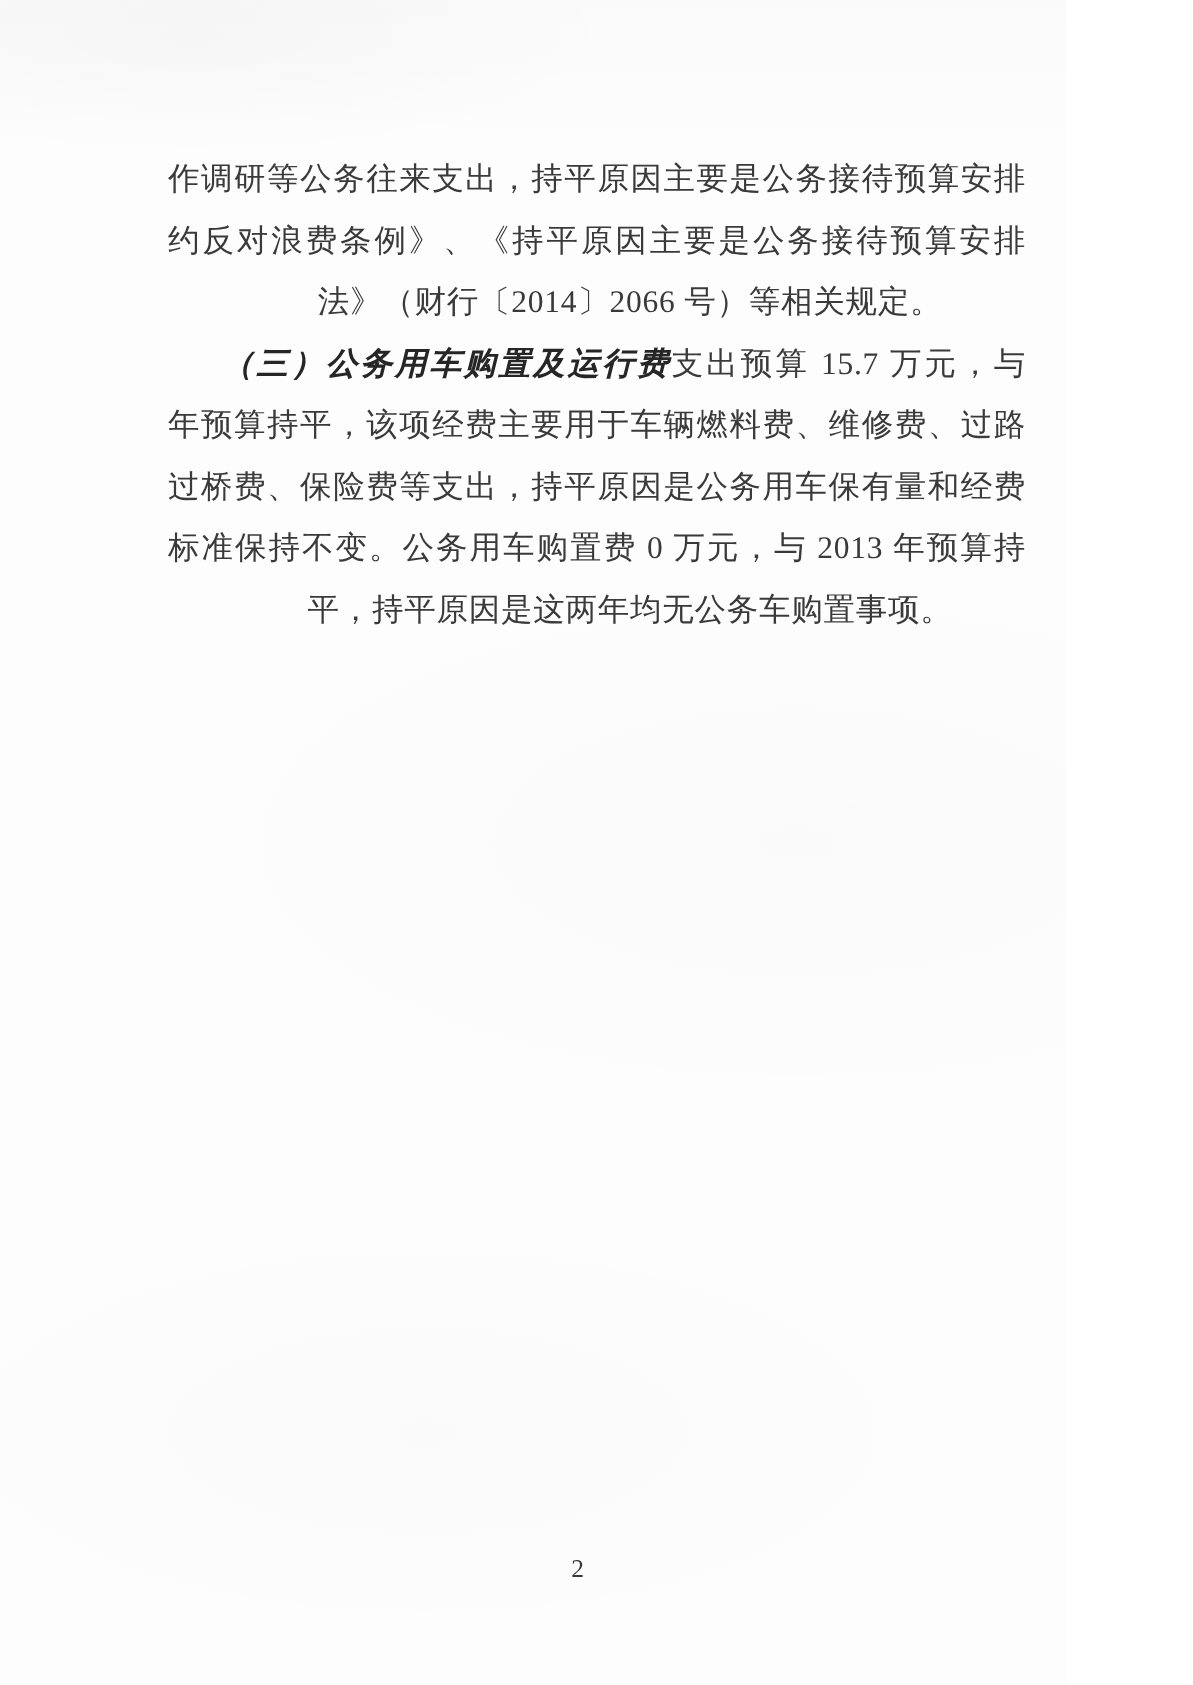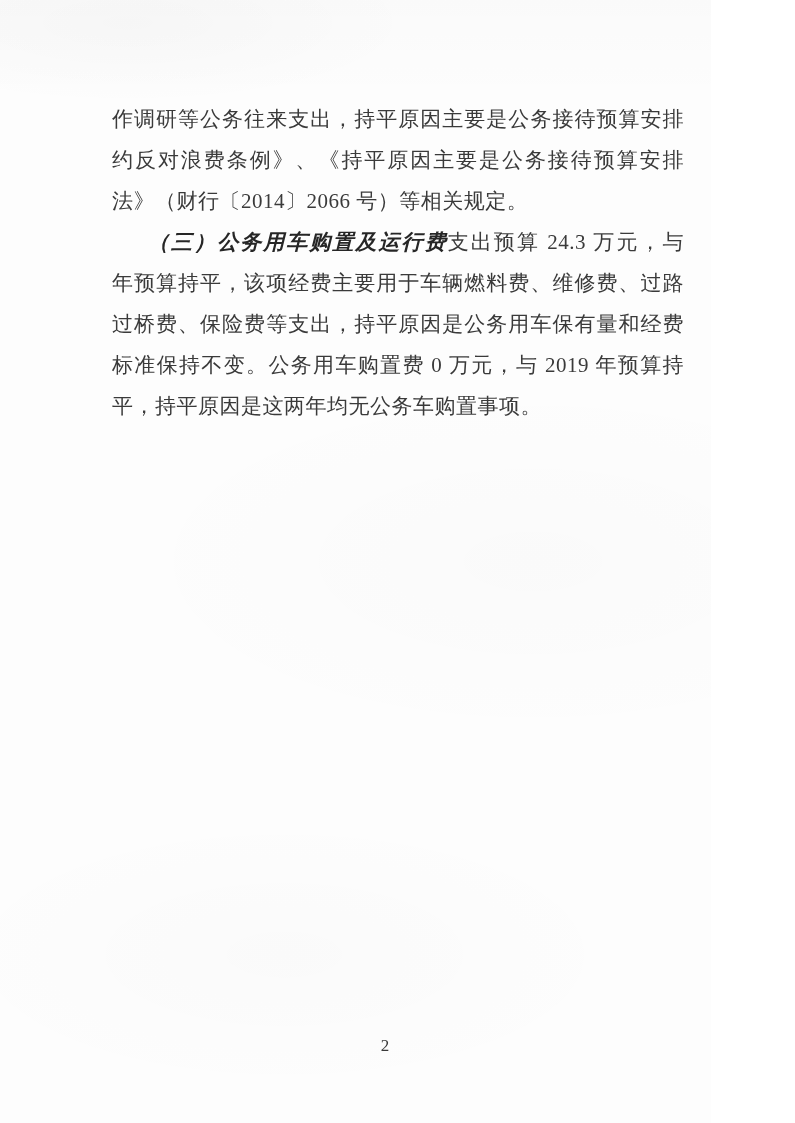--- a/index.html
+++ b/index.html
@@ -35,22 +35,23 @@
     letter-spacing: 0.5px;
   }
   .paragraph {
     margin: 0;
   }
   .line {
     text-align: justify;
     text-align-last: justify;
   }
   .line.last {
-    text-align: left;
+    text-align: center;
     text-align-last: auto;
+    margin-left: 44px;
   }
   .line.indent {
     text-indent: 36px;
   }
   .run-bold {
     font-weight: 700;
   }
   .page-number {
     position: absolute;
     top: 1036px;
@@ -65,21 +66,21 @@
 <body>
 
 <div class="page" style="color: rgb(58, 58, 58); background-color: rgb(253, 253, 253);">
   <div class="text-block">
       <div class="paragraph">
         <div class="line"><span class="run">作调研等公务往来支出，持平原因主要是公务接待预算安排</span></div>
         <div class="line"><span class="run">约反对浪费条例》、《持平原因主要是公务接待预算安排</span></div>
         <div class="line last"><span class="run">法》（财行〔2014〕2066 号）等相关规定。</span></div>
       </div>
       <div class="paragraph">
-        <div class="line indent"><span class="run run-bold" style="color: rgb(38, 38, 38); font-style: italic;">（三）公务用车购置及运行费</span><span class="run">支出预算 24.3 万元，与</span></div>
+        <div class="line indent"><span class="run run-bold" style="color: rgb(38, 38, 38); font-style: italic;">（三）公务用车购置及运行费</span><span class="run">支出预算 15.7 万元，与</span></div>
         <div class="line"><span class="run">年预算持平，该项经费主要用于车辆燃料费、维修费、过路</span></div>
         <div class="line"><span class="run">过桥费、保险费等支出，持平原因是公务用车保有量和经费</span></div>
-        <div class="line"><span class="run">标准保持不变。公务用车购置费 0 万元，与 2019 年预算持</span></div>
+        <div class="line"><span class="run">标准保持不变。公务用车购置费 0 万元，与 2013 年预算持</span></div>
         <div class="line last"><span class="run">平，持平原因是这两年均无公务车购置事项。</span></div>
       </div>
     </div>
   <div class="page-number">2</div>
 </div>
 
 </body></html>

